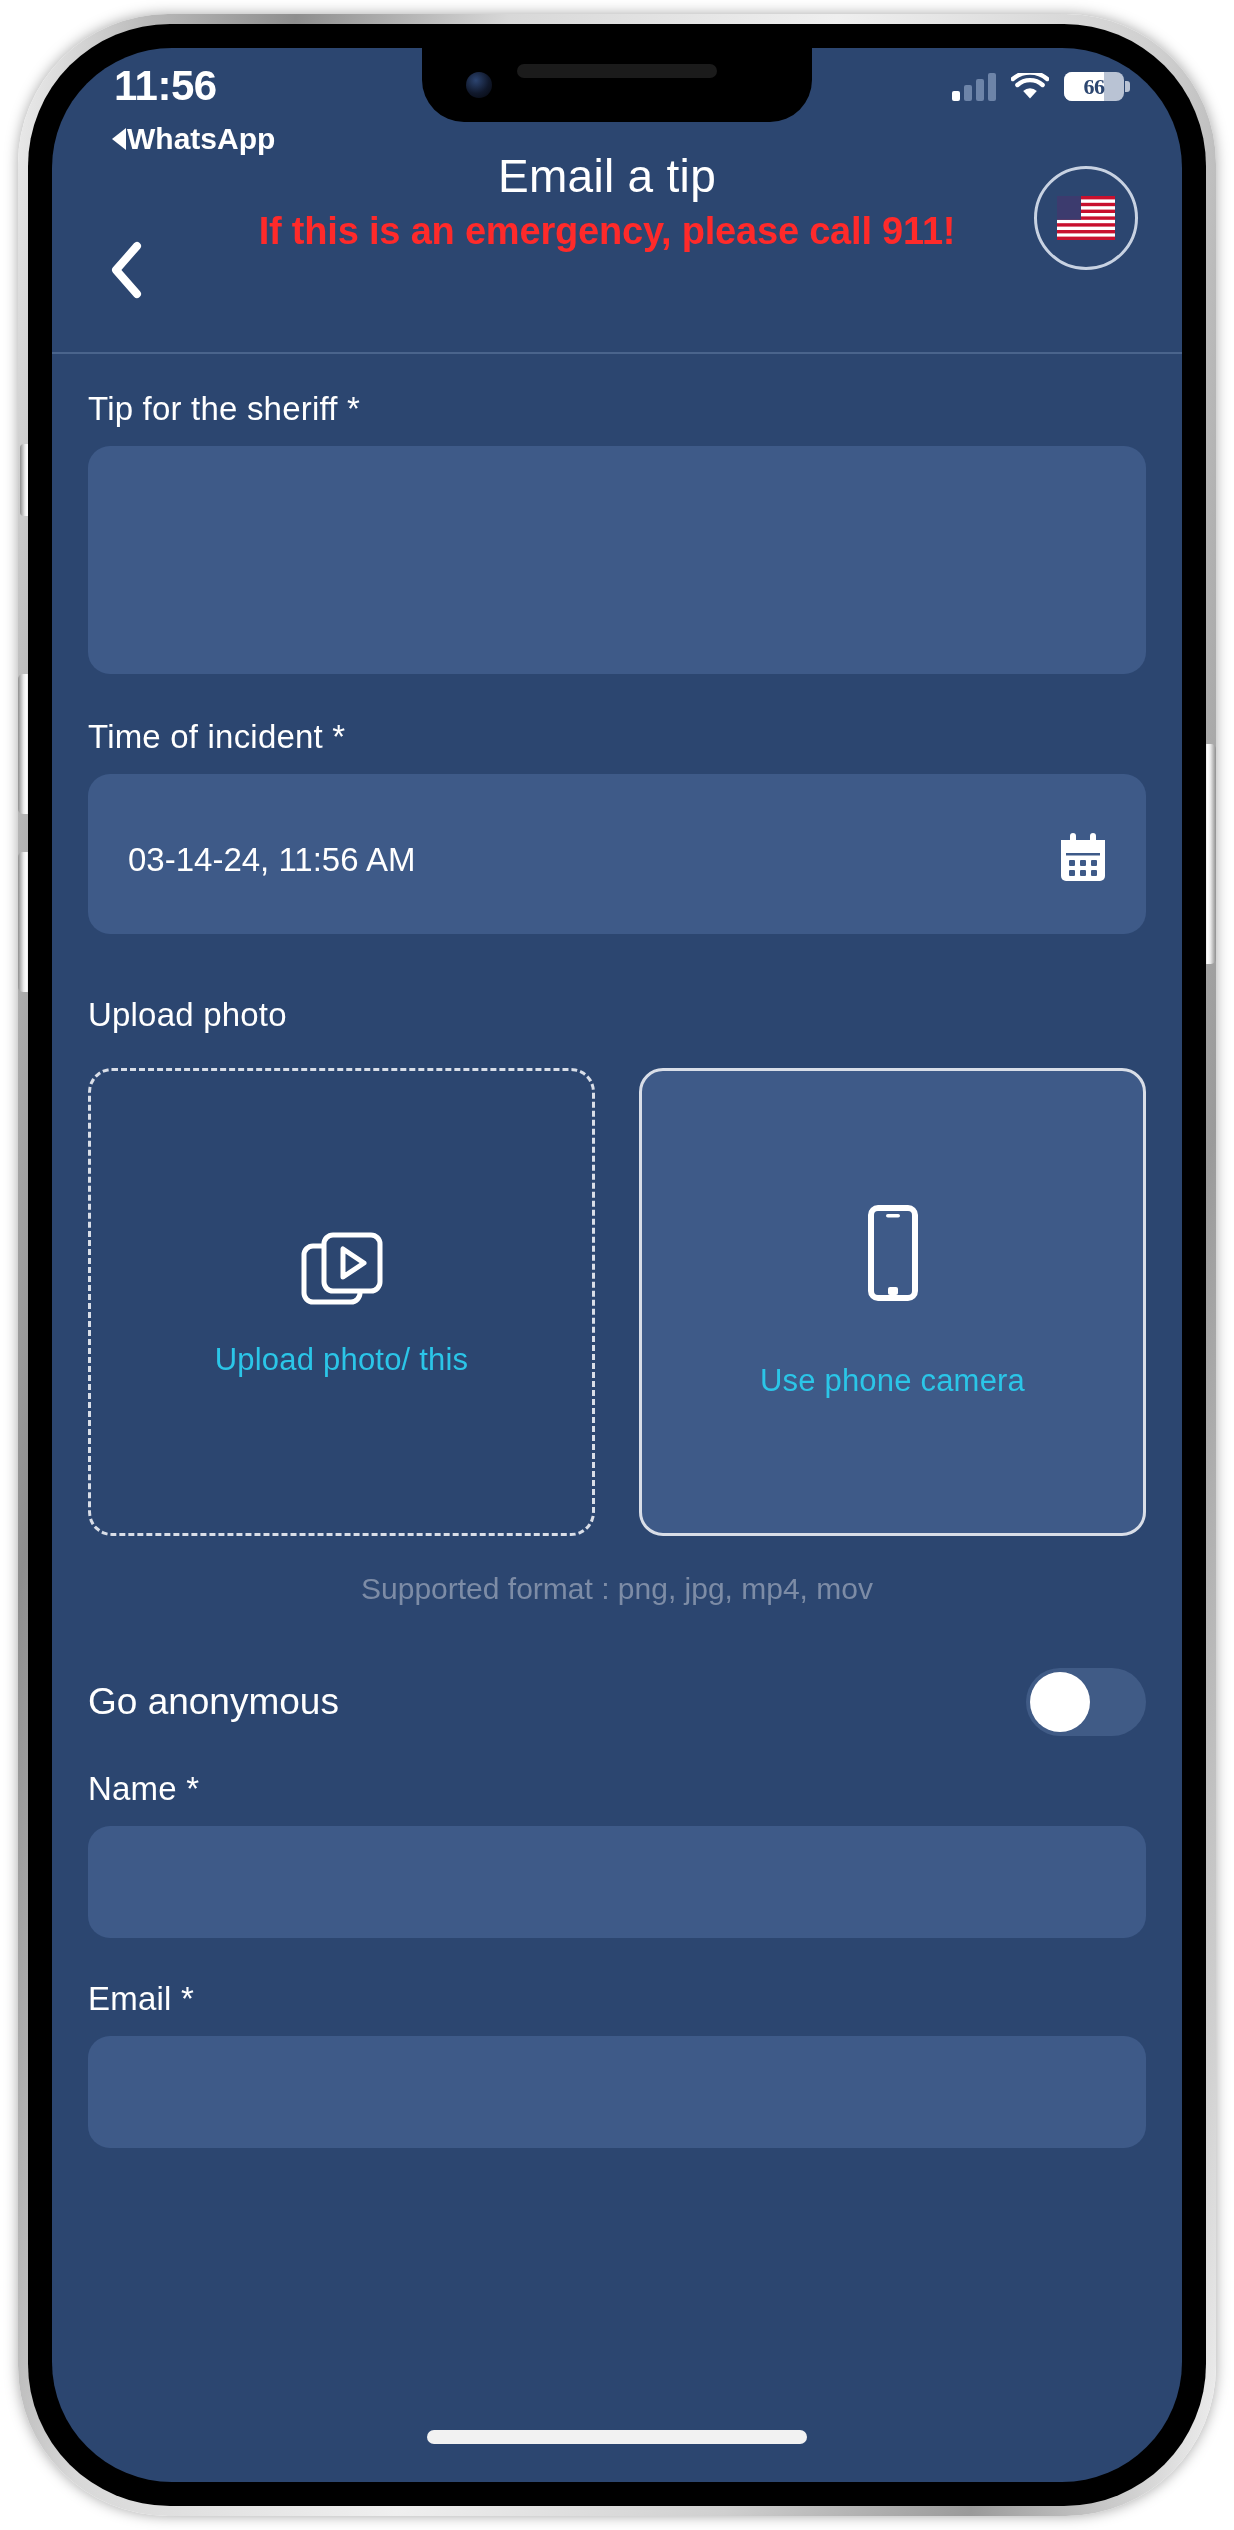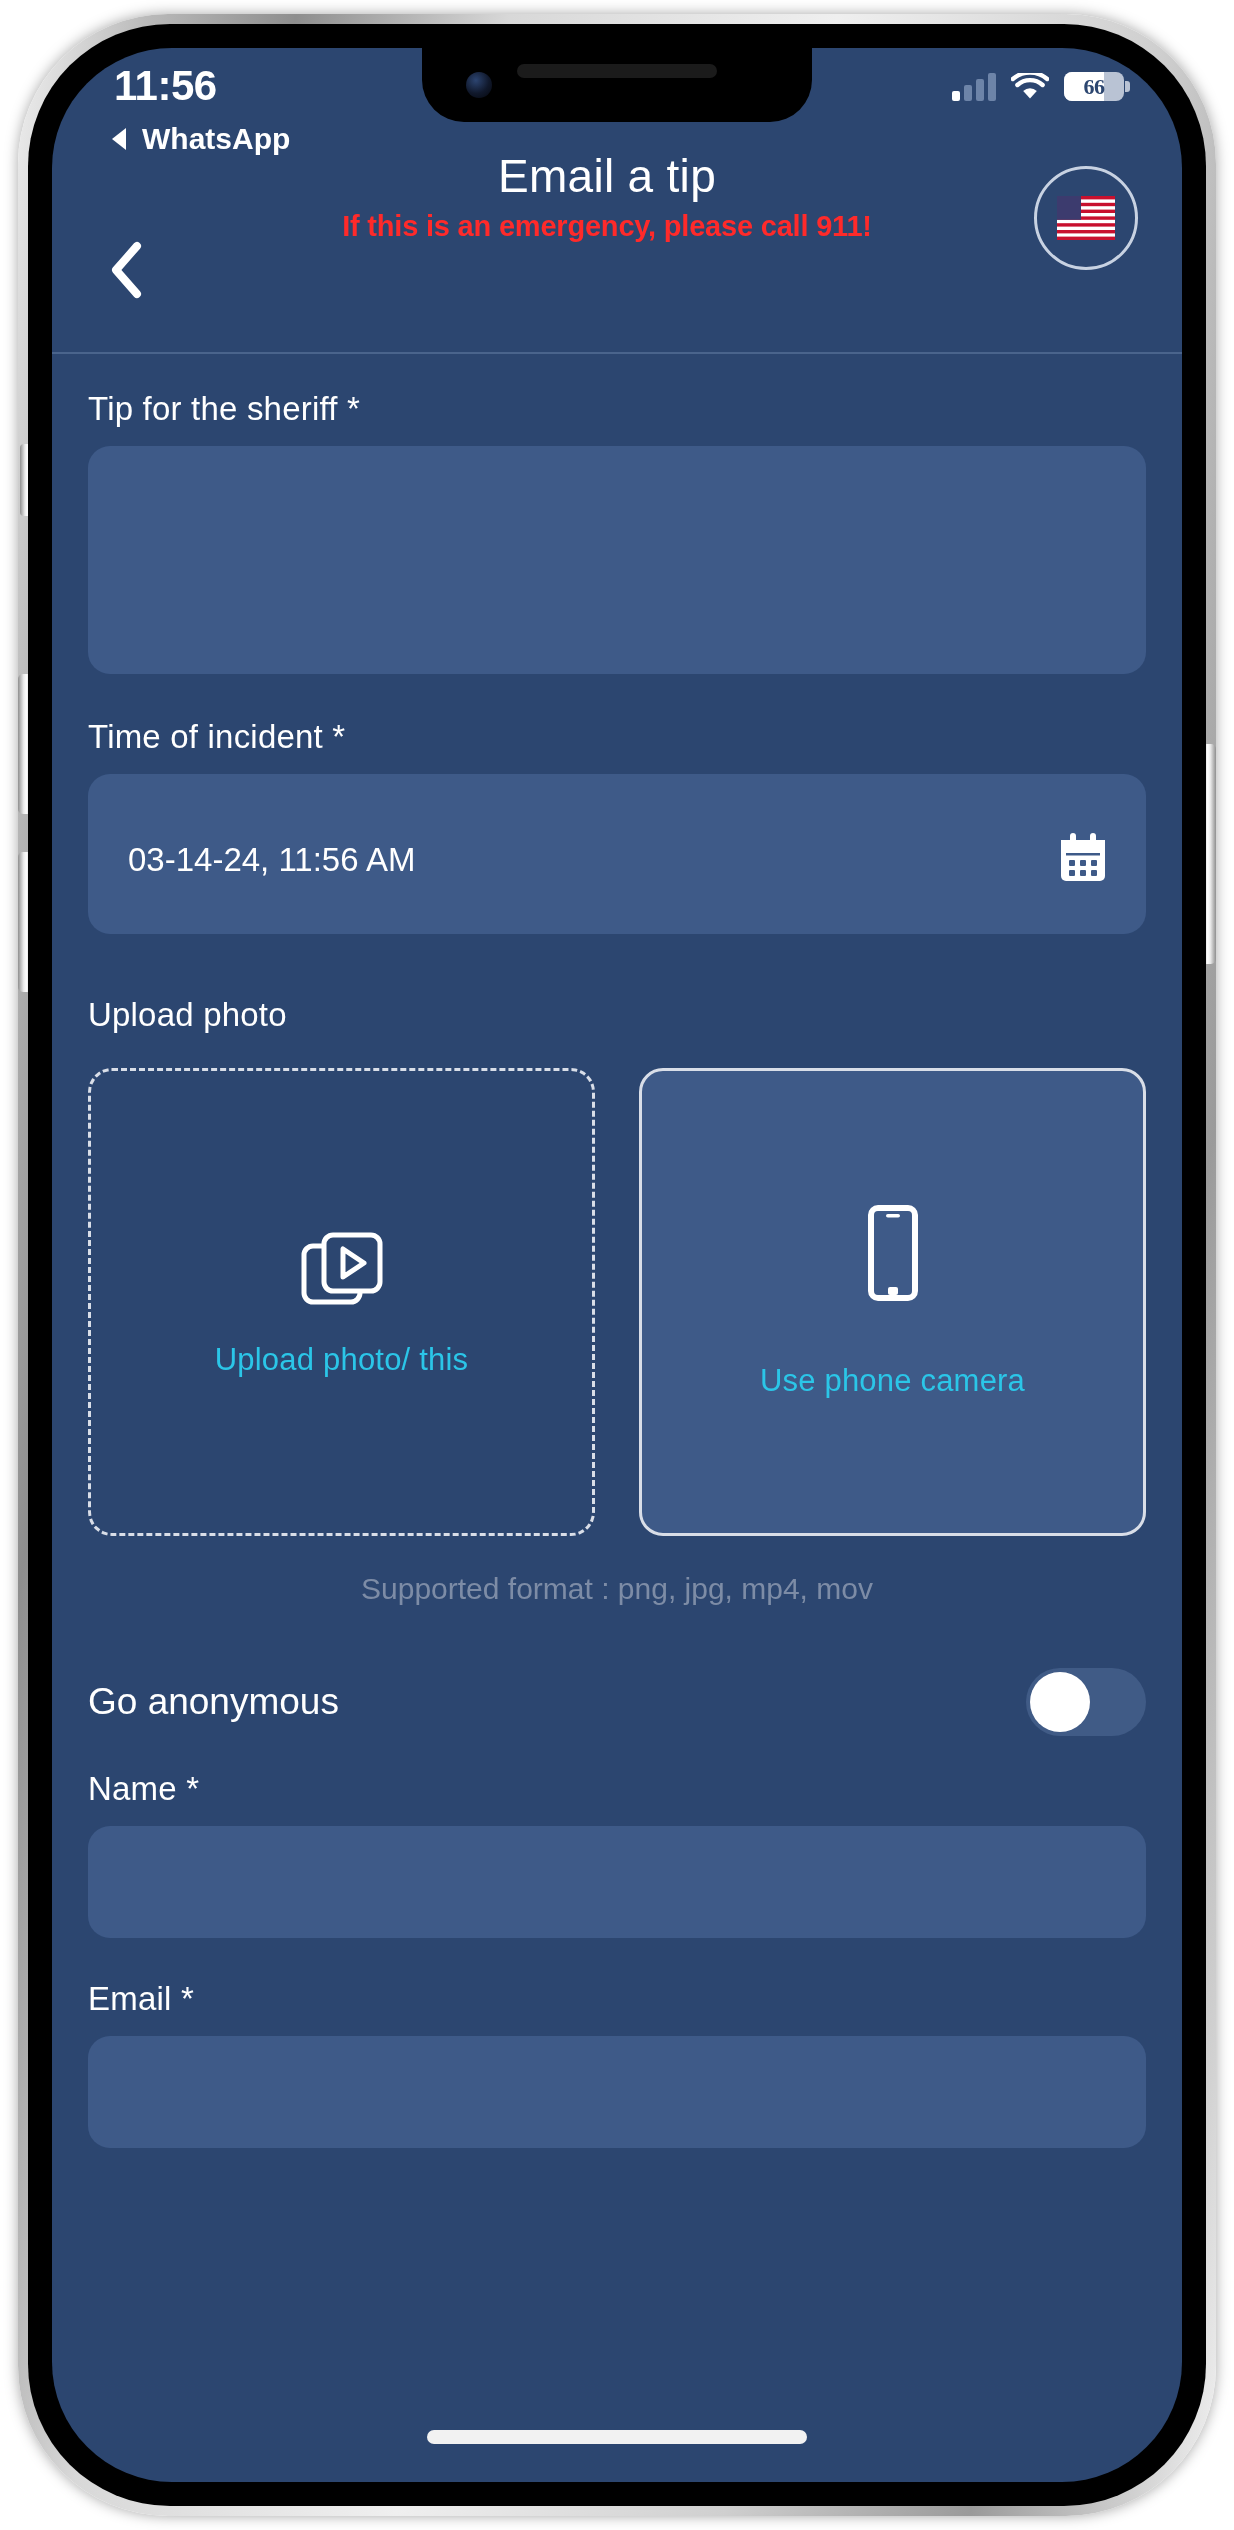--- a/index.html
+++ b/index.html
@@ -102,21 +102,21 @@
   }
   #battery-cap {
     position: absolute; right: -6px; top: 9px; width: 5px; height: 11px;
     background: #b9c3d4; border-radius: 0 3px 3px 0;
   }
   #battery-wrap { position: relative; font-family: Liberation Serif, serif; }
 
   
   #back-to-app {
     position: absolute; left: 60px; top: 74px; z-index: 30;
-    display: flex; align-items: center; gap: 16px;
+    display: flex; align-items: center; gap: 1px;
     font-size: 30px; font-weight: 700; color: #fff; text-align: center;
   }
   #back-to-app .tri {
     width: 0; height: 0;
     border-top: 11px solid transparent;
     border-bottom: 11px solid transparent;
     border-right: 14px solid #fff;
   }
 
   
@@ -134,21 +134,21 @@
   #header-center {
     position: absolute; left: 140px; right: 160px; top: 16px;
     text-align: center;
   }
   #header-title {
     font-size: 46px; color: #ffffff; font-weight: 400;
     letter-spacing: 0.3px; line-height: 1.15;
   }
   #header-emergency {
     margin-top: 6px;
-    font-size: 29px; font-weight: 700; color: #ff2a2a;
+    font-size: 38px; font-weight: 700; color: #ff2a2a;
     line-height: 1.18; letter-spacing: -0.2px;
   }
   #flag-button {
     position: absolute; right: 44px; top: 32px;
     width: 104px; height: 104px; border-radius: 50%;
     border: 3px solid #c8d2e2;
     display: flex; align-items: center; justify-content: center;
     cursor: pointer;
   }
   #flag-glyph { font-size: 44px; line-height: 1; }

